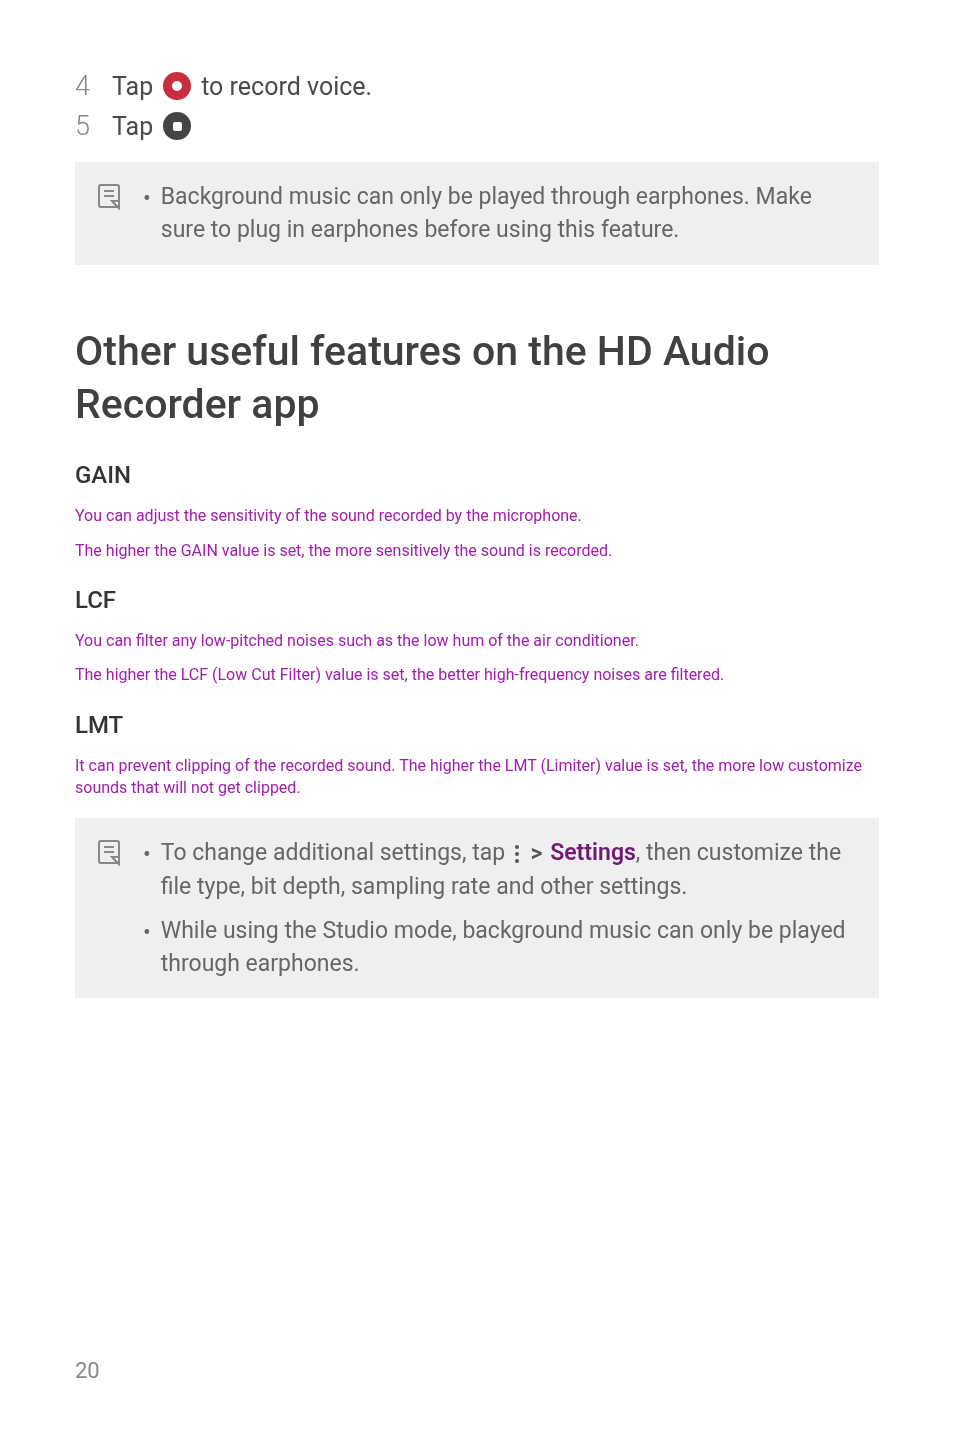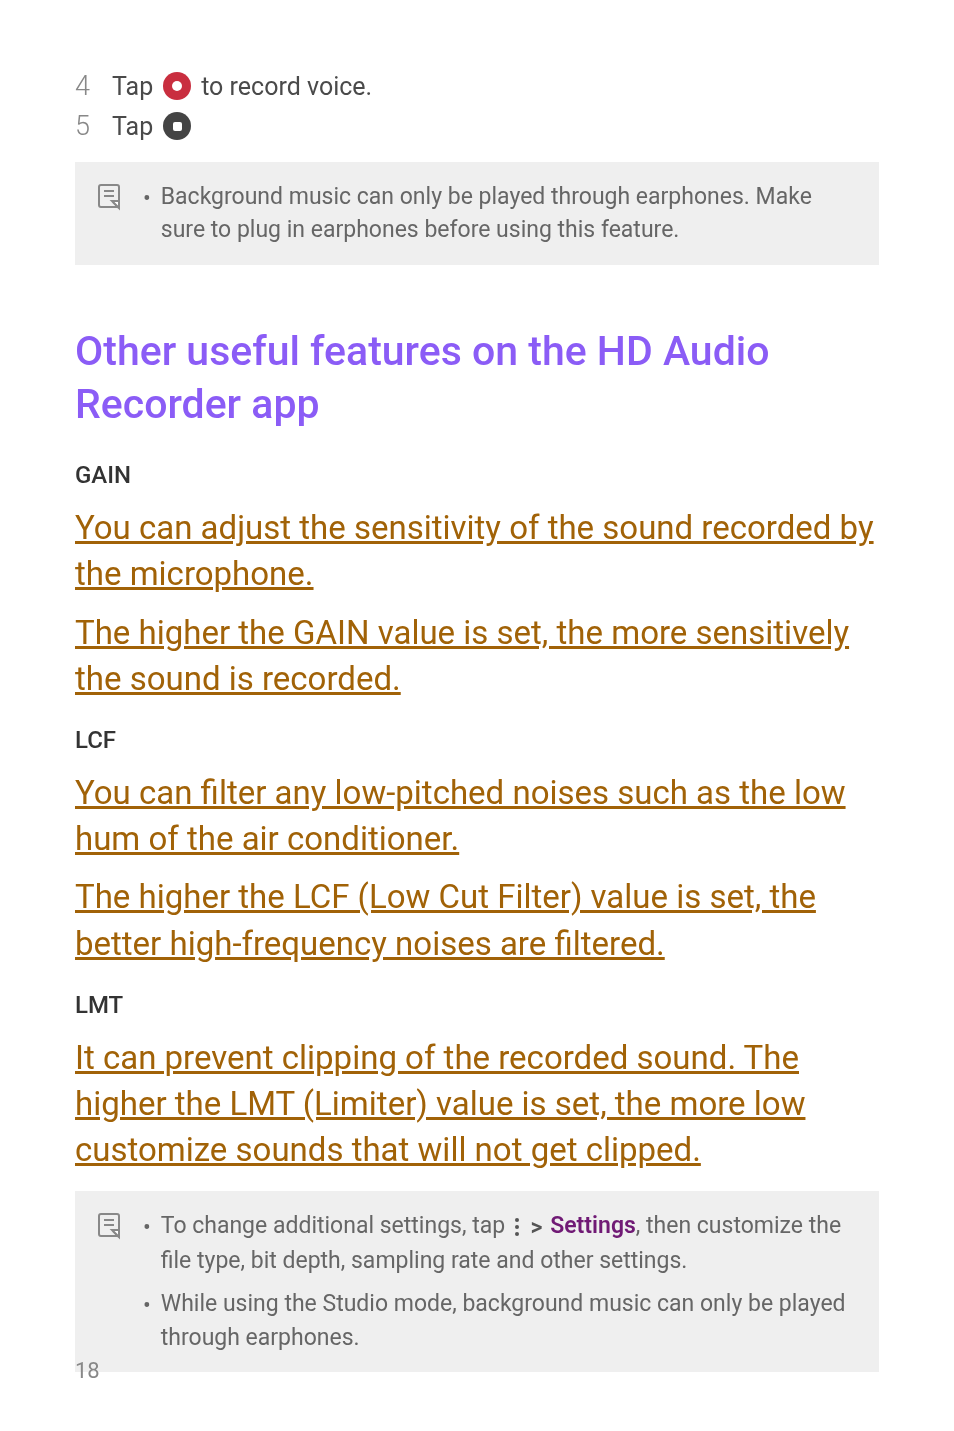--- a/index.html
+++ b/index.html
@@ -94,39 +94,38 @@
     }
     .bullet {
       flex-shrink: 0;
       margin-top: 2px;
     }
     .note-content {
       flex: 1;
     }
     .main-heading {
       font-size: 41px;
-      color: #8b5cf6;
+      color: #404040;
       font-weight: 500;
       line-height: 1.3;
       margin-top: 60px;
       margin-bottom: 30px;
     }
     .sub-heading {
       font-size: 24px;
       color: #333;
       font-weight: 500;
       margin-top: 24px;
       margin-bottom: 16px;
     }
     .body-text {
-      font-size: 33px;
-      color: #a16207;
+      font-size: 16px;
+      color: #a21caf;
       line-height: 1.4;
       margin-bottom: 12px;
-      text-decoration: underline;
     }
     .footer {
       position: absolute;
       bottom: 48px;
       left: 75px;
       right: 75px;
       display: flex;
       justify-content: space-between;
       font-size: 22px;
       color: #888;
@@ -243,14 +242,14 @@
       </span>
     </li>
     <li>
       <span class="bullet">•</span>
       <span class="note-content">While using the Studio mode, background music can only be played through earphones.</span>
     </li>
   </ul>
 </div>
 
 <div class="footer">
-  <span>18</span>
+  <span>20</span>
 </div>
 
 </body></html>

